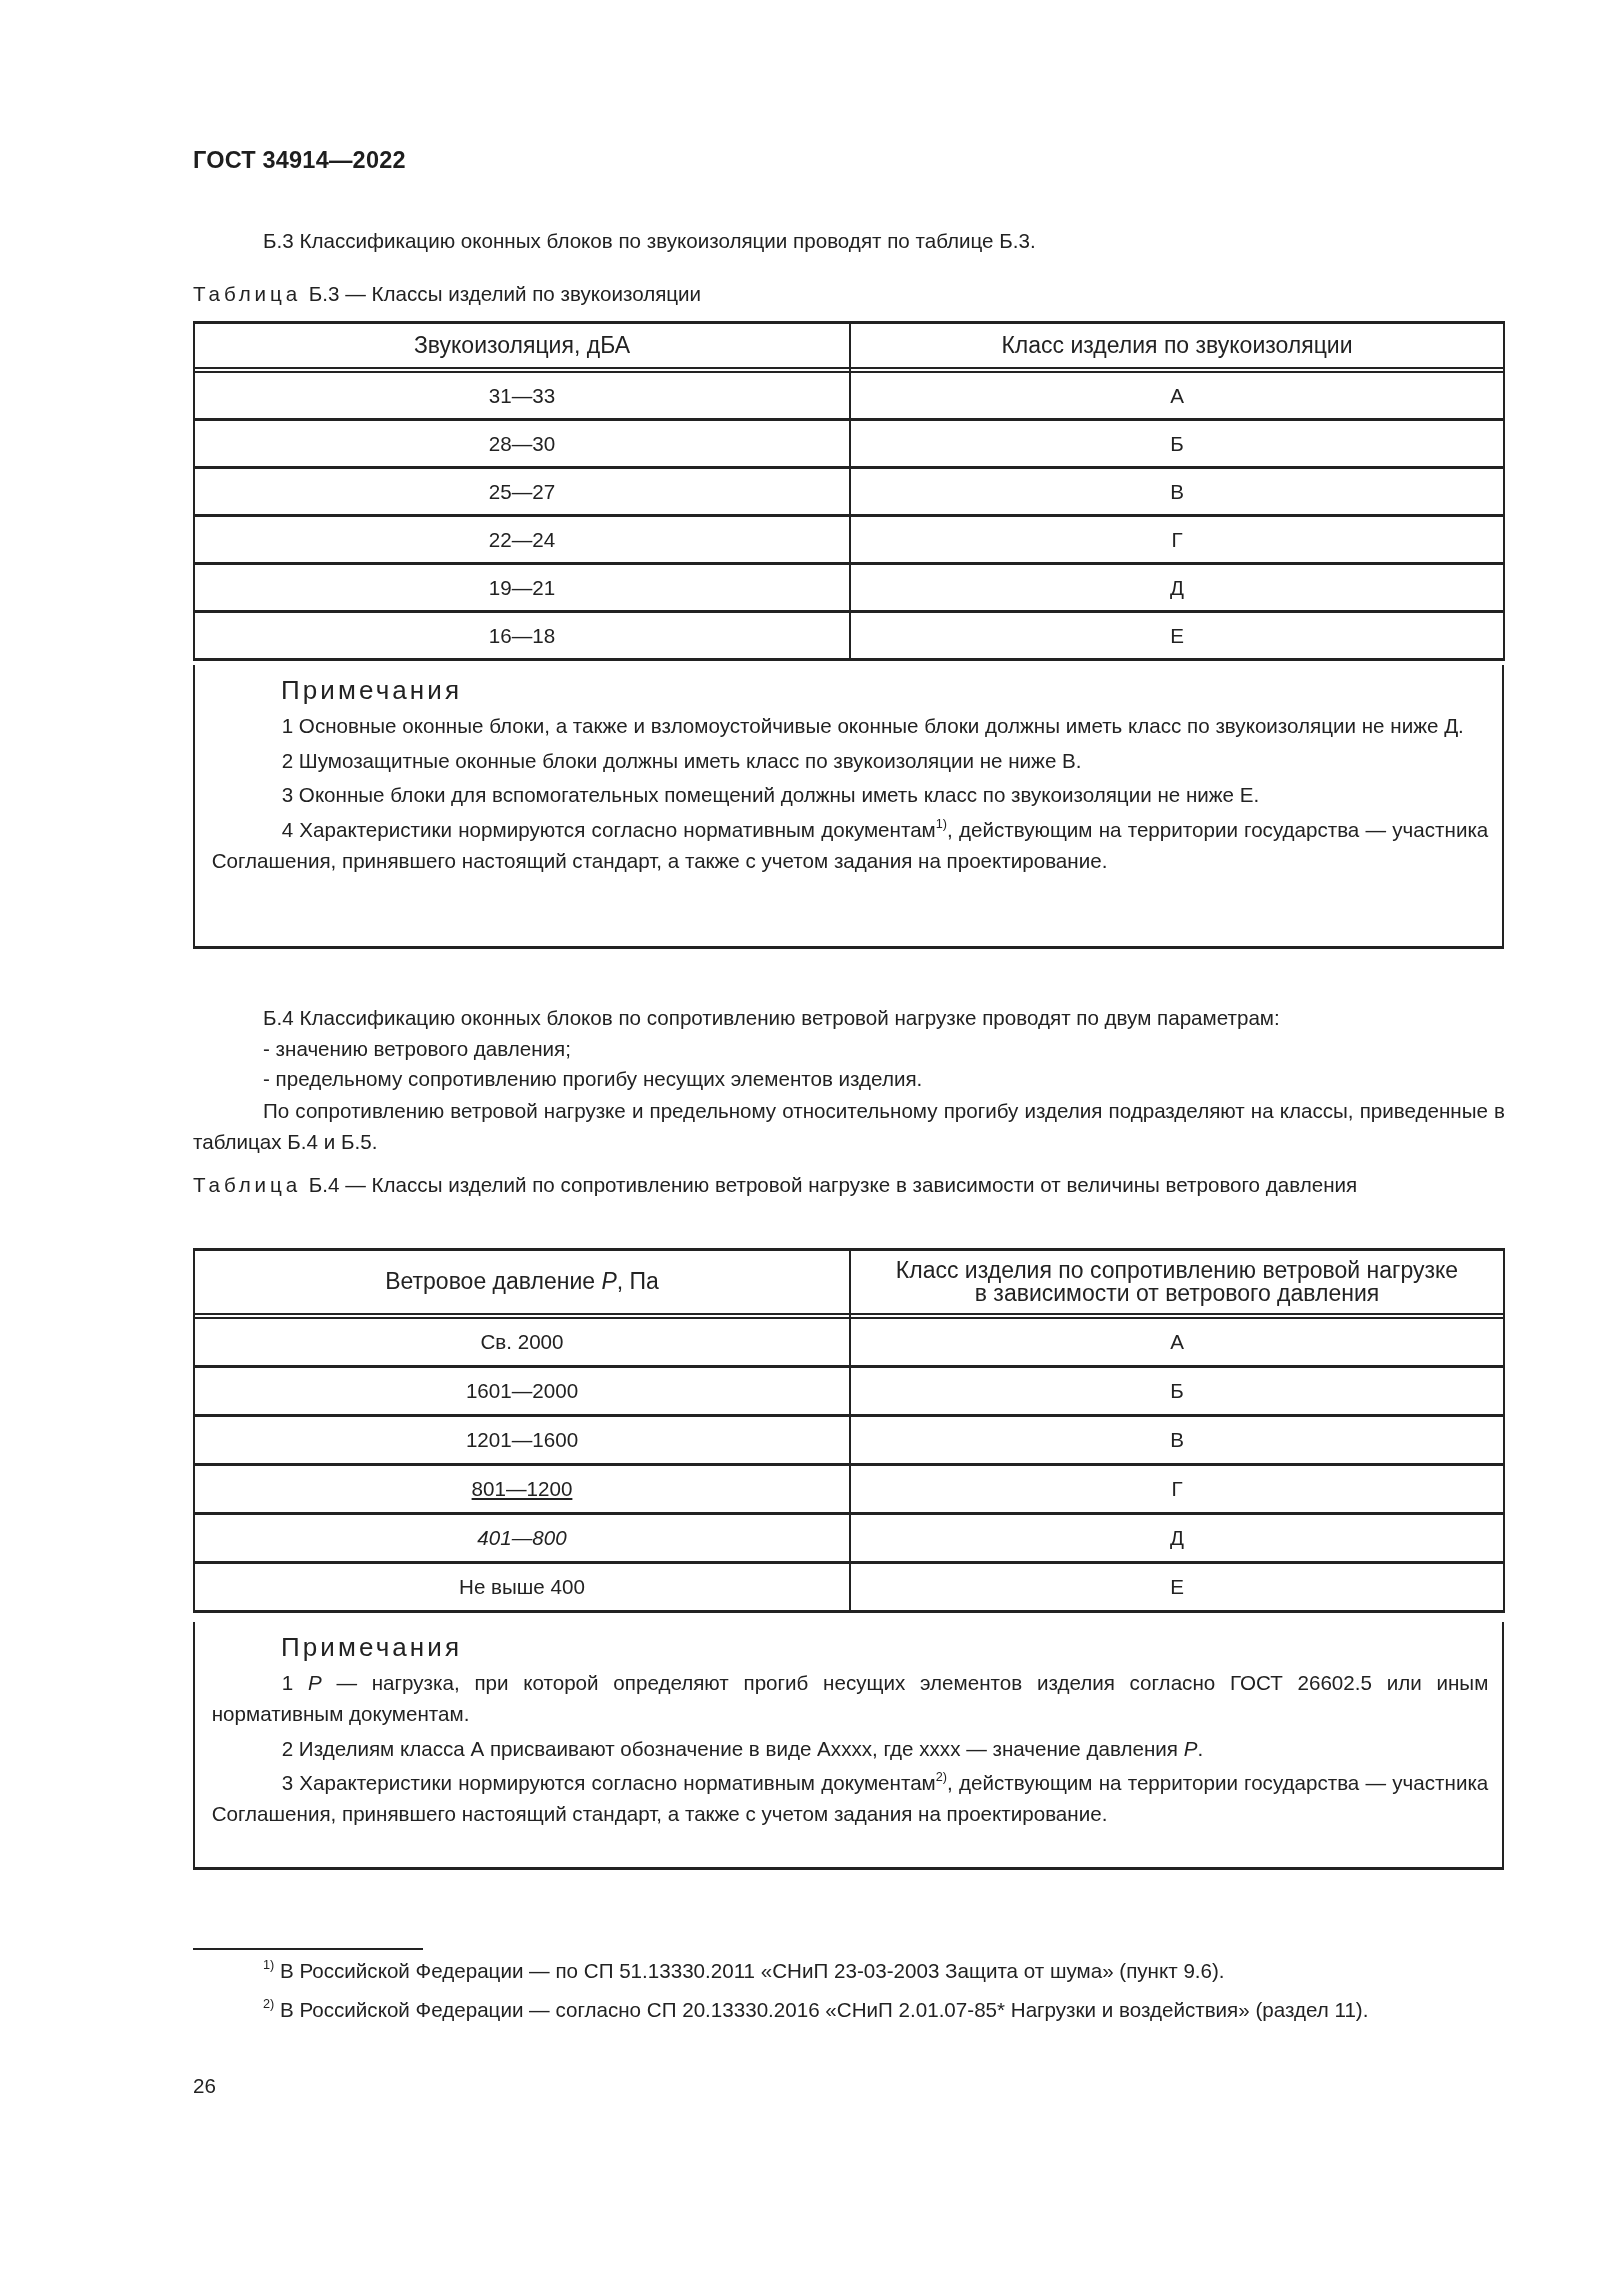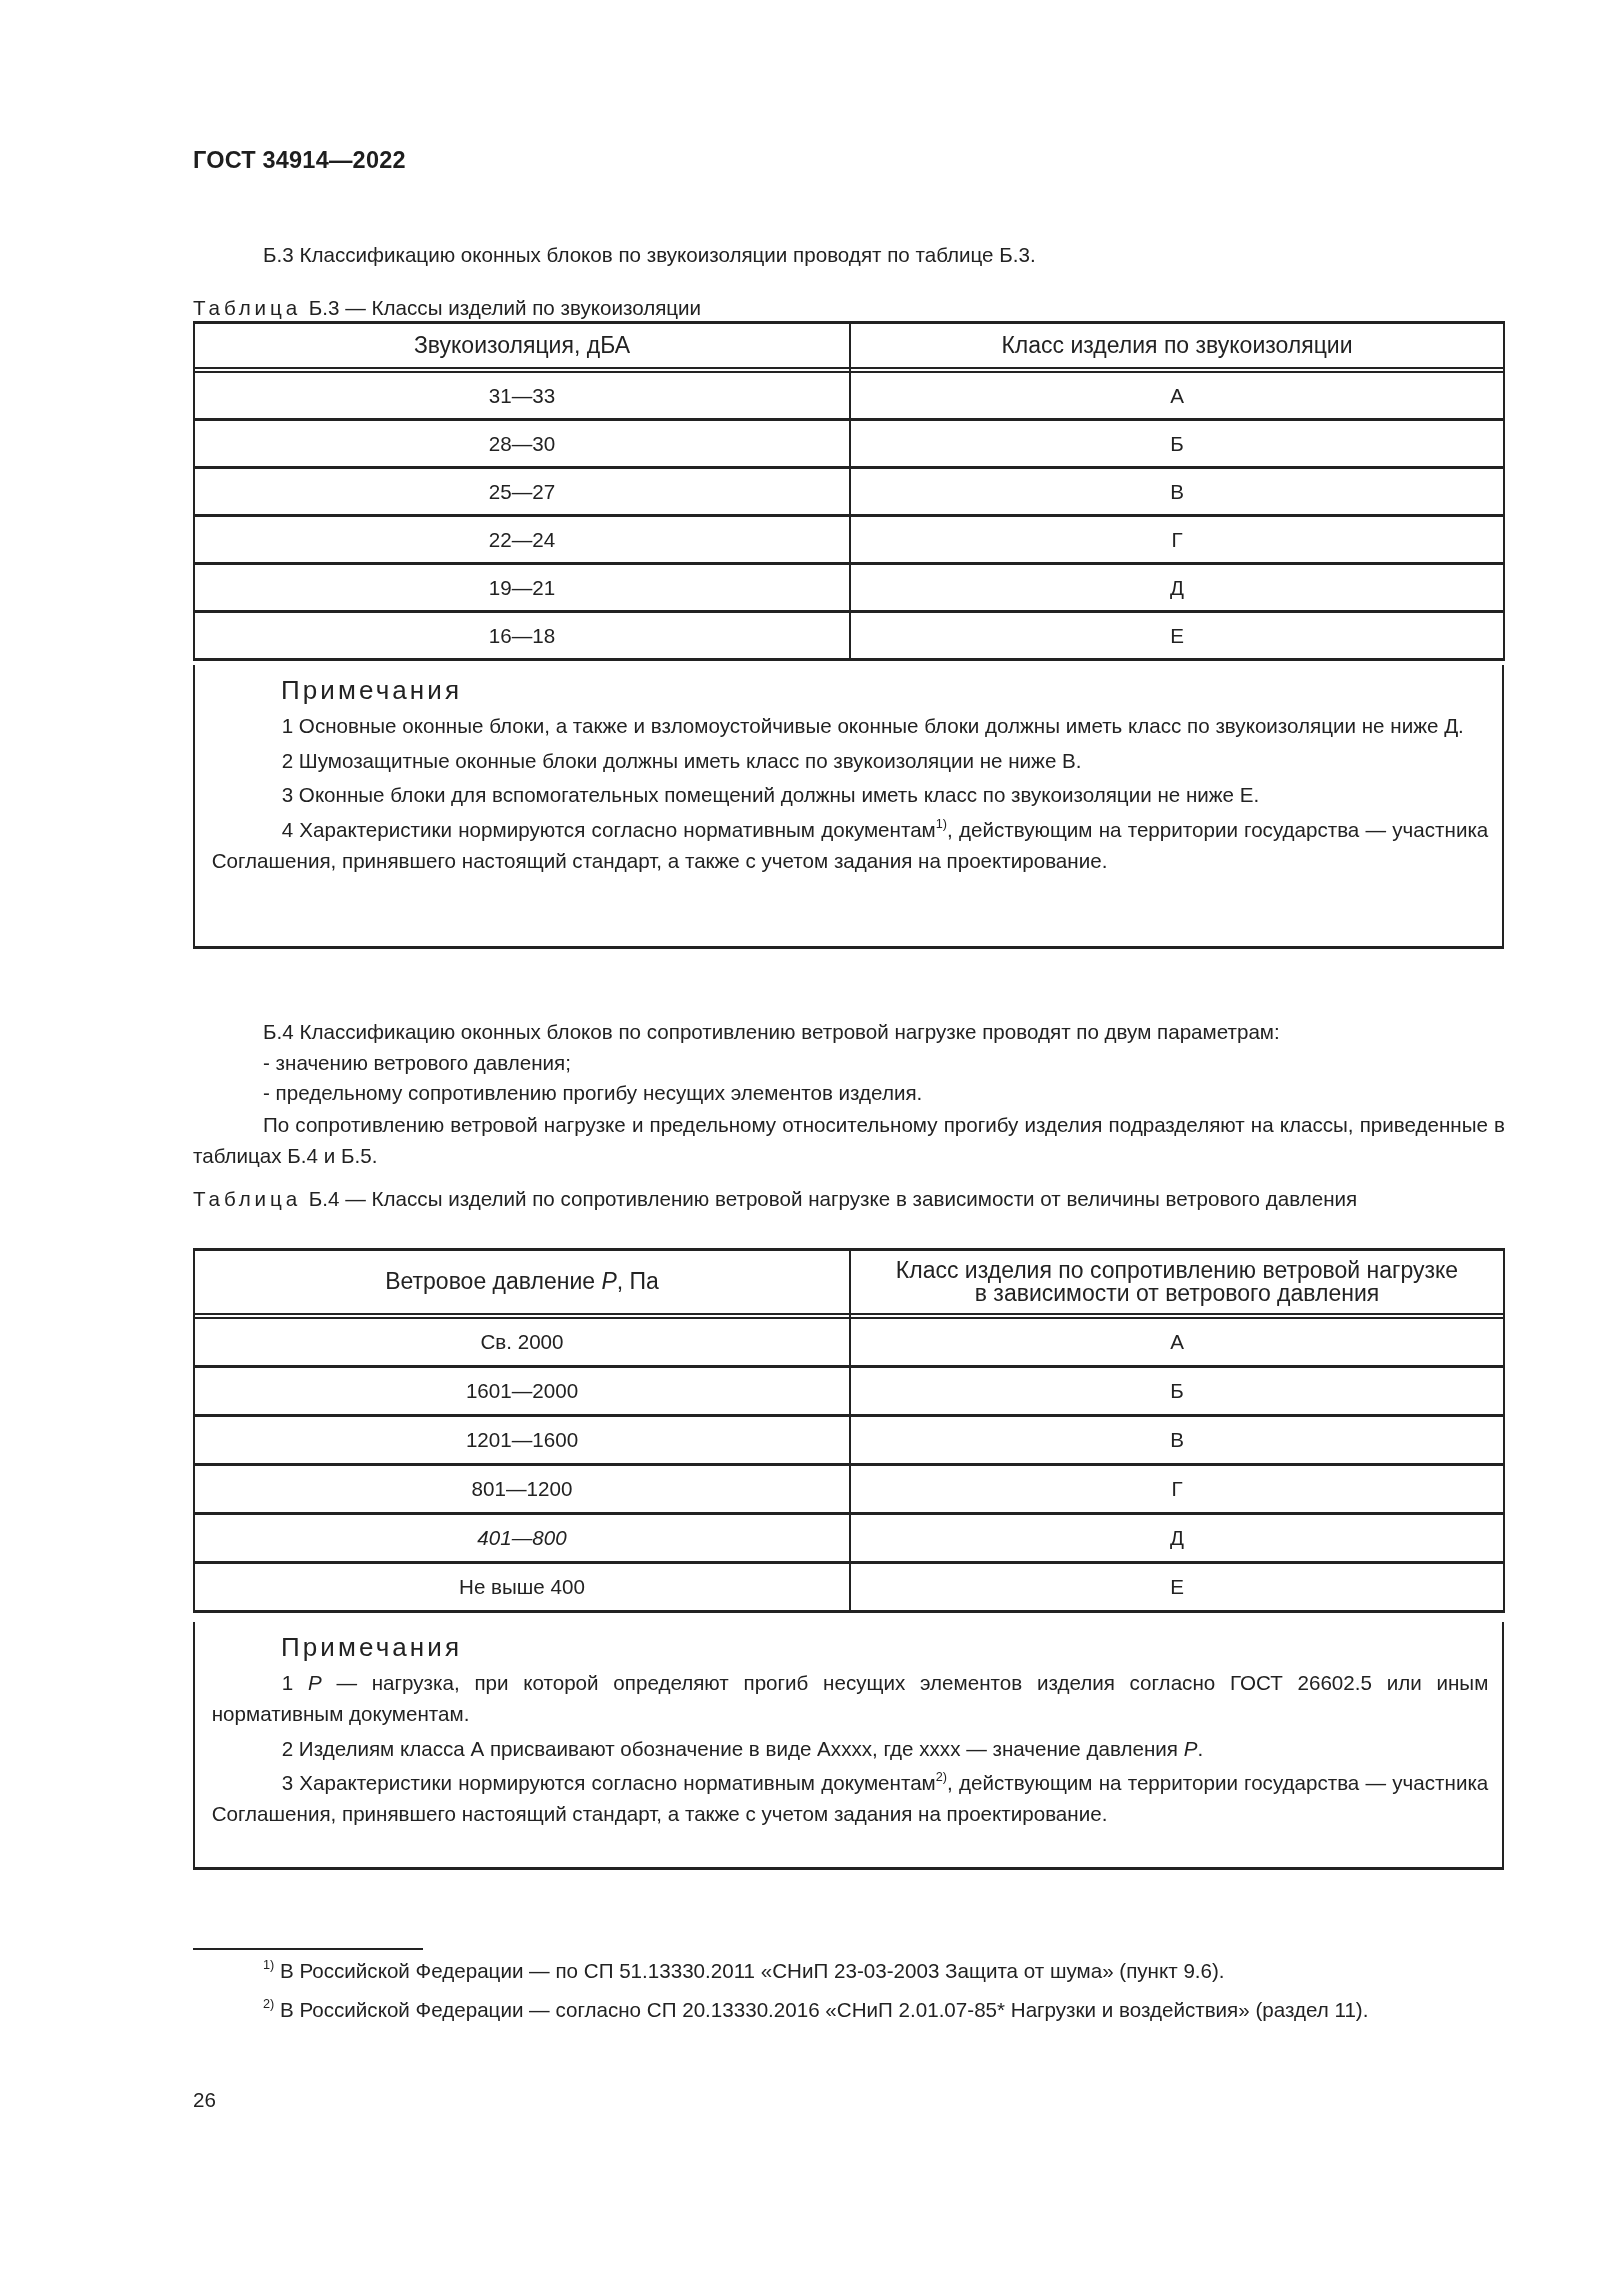--- a/index.html
+++ b/index.html
@@ -1,19 +1,19 @@
 <!DOCTYPE html>
 <html><head>
 <meta charset="utf-8">
 <style>
   html, body { margin: 0; padding: 0; background: #ffffff; }
   body { width: 1621px; height: 2293px; position: relative; overflow: hidden;
          font-family: "Liberation Sans", sans-serif; color: #222222; }
   .abs { position: absolute; }
-  .txt { font-size: 20.6px; line-height: 31px; white-space: nowrap; margin-top: 14px; }
+  .txt { font-size: 20.6px; line-height: 31px; white-space: nowrap; }
   .just { white-space: normal; text-align: justify; text-align-last: left; }
   .title { left: 193px; top: 147px; font-size: 23.5px; font-weight: bold; color: #1e1e1e; letter-spacing: 0.2px; }
   .caption-label { letter-spacing: 3.9px; margin-right: 7.8px; }
   table.gt { position: absolute; left: 193px; width: 1312px; border-collapse: collapse; table-layout: fixed; }
   table.gt td, table.gt th { border-left: 2.9px solid #222; border-right: 2.9px solid #222; padding: 0; text-align: center; font-weight: normal; }
   table.gt td.c1, table.gt th.c1 { width: 654px; border-right: 2px solid #222; }
   table.gt td.c2, table.gt th.c2 { border-left: 0; }
   table.gt th { font-size: 23px; line-height: 23.5px; border-top: 3.9px solid #222; border-bottom: 2px solid #222; }
   table.gt tr.gap td { height: 2px; border-bottom: 2px solid #222; }
   table.gt td.val { font-size: 20.6px; border-bottom: 3.9px solid #222; }
@@ -109,21 +109,21 @@
   </tr>
   <tr>
     <td class="c1 val" style="height:46px;">1601—2000</td>
     <td class="c2 val">Б</td>
   </tr>
   <tr>
     <td class="c1 val" style="height:46px;">1201—1600</td>
     <td class="c2 val">В</td>
   </tr>
   <tr>
-    <td class="c1 val" style="height:46px;">801—1200</td>
+    <td class="c1 val" style="height:46px;text-decoration:underline;">801—1200</td>
     <td class="c2 val">Г</td>
   </tr>
   <tr>
     <td class="c1 val" style="height:46px;font-style:italic;">401—800</td>
     <td class="c2 val">Д</td>
   </tr>
   <tr>
     <td class="c1 val" style="height:46px;">Не выше 400</td>
     <td class="c2 val">Е</td>
   </tr>

